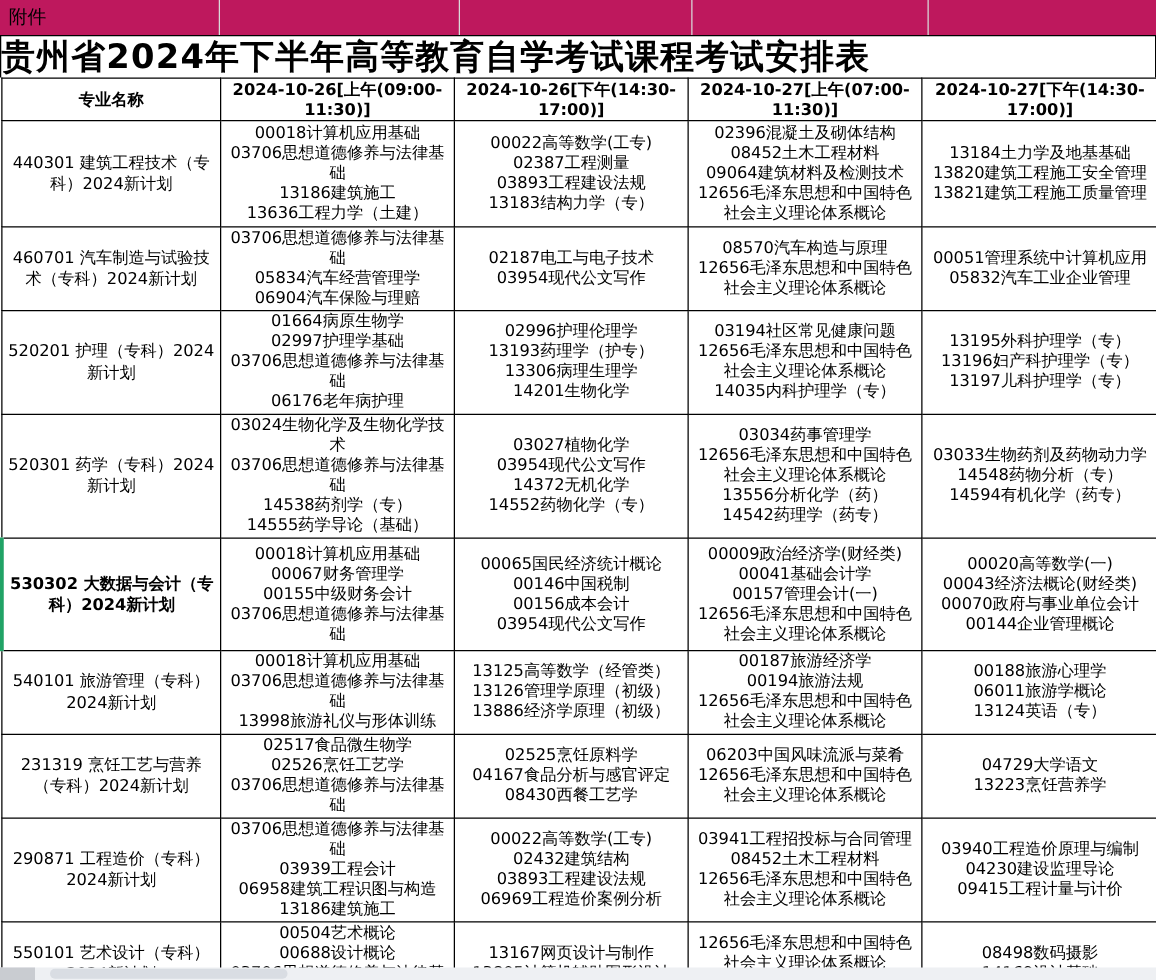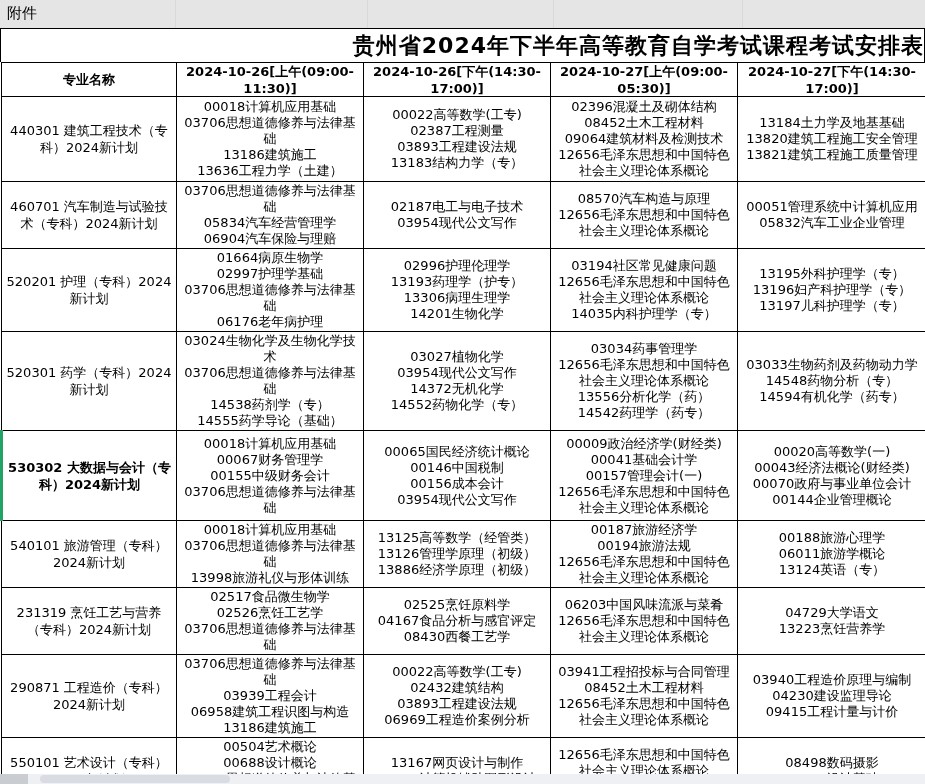--- a/index.html
+++ b/index.html
@@ -2,28 +2,28 @@
 <html><head>
 <meta charset="utf-8">
 <style>
   html,body{margin:0;padding:0;}
   body{
     width:925px;height:784px;overflow:hidden;background:#ffffff;
     font-family:"DejaVu Sans","Liberation Sans",sans-serif;color:#000;
     position:relative;
   }
   
-  .topbar{height:28px;position:relative;background:#e5e5e5;}
+  .topbar{height:28px;position:relative;background:#be185d;}
   .attach{position:absolute;left:7px;top:4px;font-size:15px;color:#000;}
   .gridline{position:absolute;top:0;bottom:0;width:1px;background:#d9d9d9;}
   
   .title{
     border:1px solid #000;border-bottom:none;
-    height:33px;line-height:33px;text-align:right;
-    font-weight:bold;font-size:22px;letter-spacing:1px;
+    height:33px;line-height:33px;text-align:left;
+    font-weight:bold;font-size:27px;letter-spacing:1px;
     white-space:nowrap;overflow:hidden;
   }
   table{border-collapse:collapse;table-layout:fixed;width:925px;}
   th,td{border:1px solid #000;text-align:center;vertical-align:middle;overflow:hidden;}
   th{font-size:13px;font-weight:bold;height:27px;padding:0 1px;}
   td{font-size:13px;line-height:16px;padding:1px 2px;}
   .course{text-align:center;}
   .major-cell{font-size:13px;line-height:17px;margin-top:14px;}
   .hl-left{border-left:3px solid #21a366;font-weight:bold;}
   
@@ -53,21 +53,21 @@
       <col style="width:187px">
       <col style="width:187px">
       <col style="width:187px">
       <col style="width:189px">
   </colgroup>
   <thead>
     <tr id="header-row">
         <th>专业名称</th>
         <th>2024-10-26[上午(09:00-11:30)]</th>
         <th>2024-10-26[下午(14:30-17:00)]</th>
-        <th>2024-10-27[上午(09:00-05:30)]</th>
+        <th>2024-10-27[上午(07:00-11:30)]</th>
         <th>2024-10-27[下午(14:30-17:00)]</th>
       </tr>
   </thead>
   <tbody id="table-body">
       <tr style="height: 85px;">
         <td class="major-cell">440301 建筑工程技术（专科）2024新计划</td>
         <td>
           <div class="course">00018计算机应用基础</div>
           <div class="course">03706思想道德修养与法律基础</div>
           <div class="course">13186建筑施工</div>

